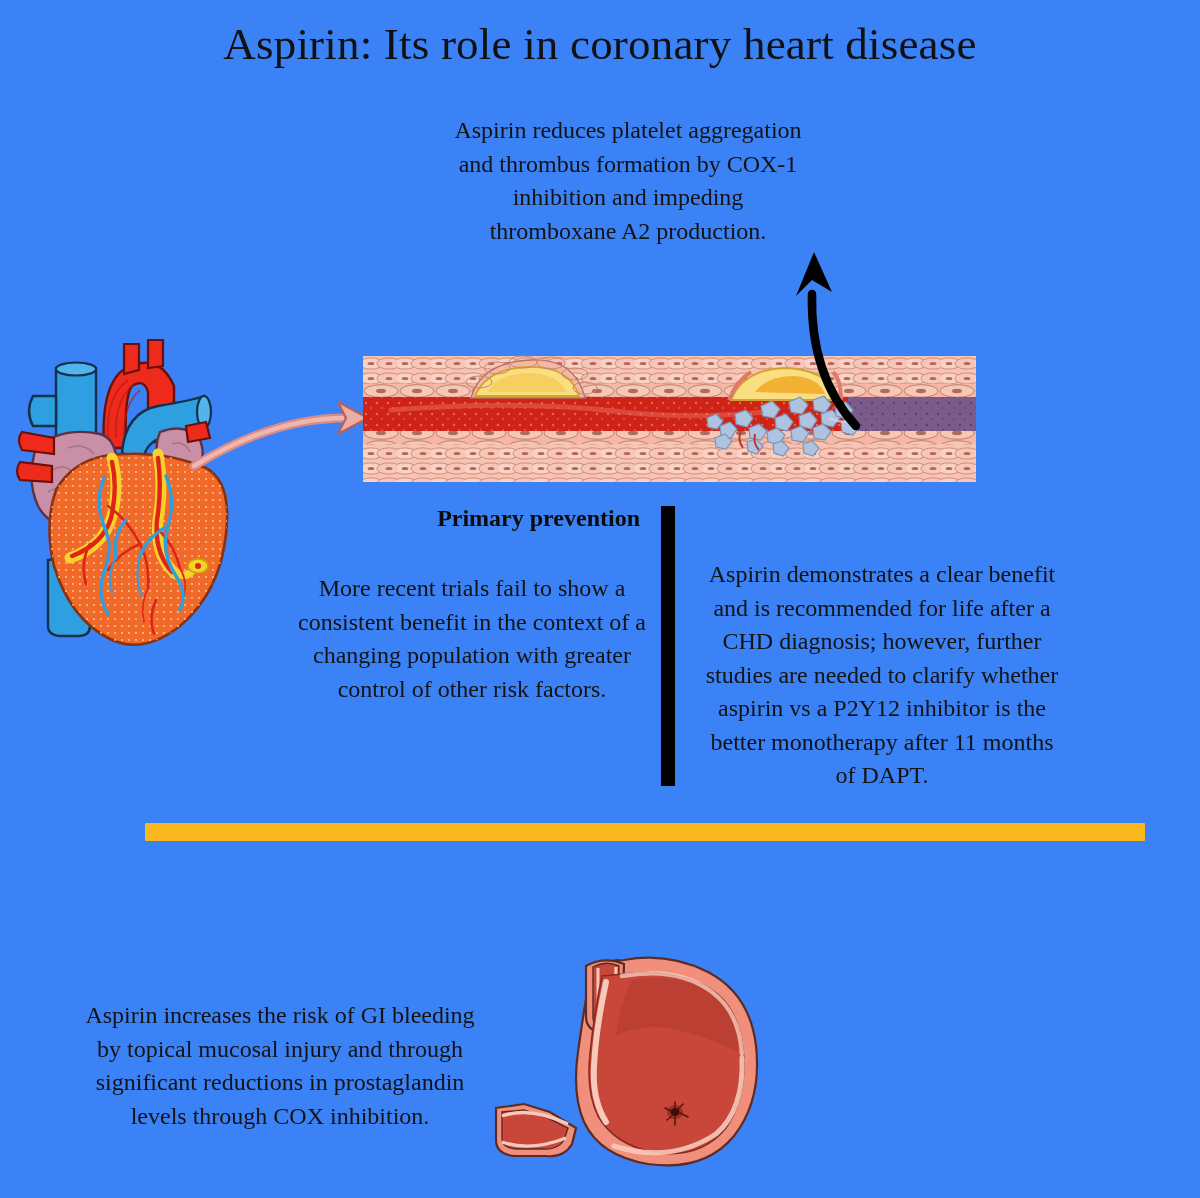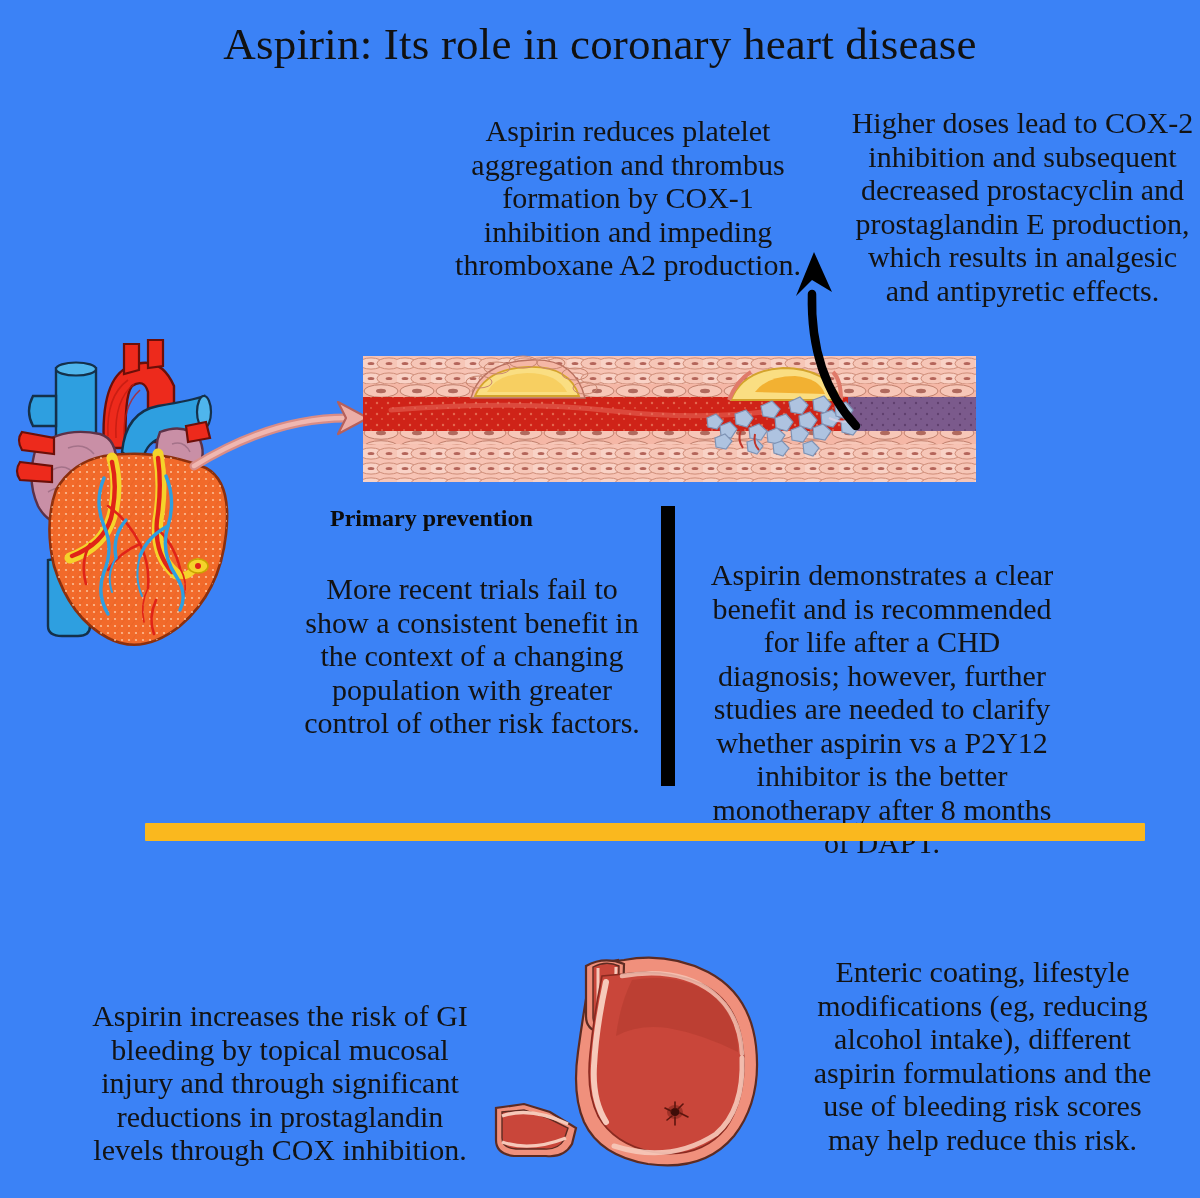--- a/index.html
+++ b/index.html
@@ -29,27 +29,27 @@
     color: #111;
     white-space: nowrap;
   }
   #title-top { top: 18px; }
   #title-bottom { top: 866px; }
 
   
   .txt {
     position: absolute;
     text-align: center;
-    font-size: 30px;
+    font-size: 24px;
     line-height: 33.5px;
     color: #131313;
   }
   .sec-head {
     position: absolute;
-    text-align: left;
+    text-align: right;
     font-size: 24px;
     font-weight: bold;
     color: #0c0c0c;
   }
 
   #txt-cox1      { left: 448px; top: 114px; width: 360px; }
   #txt-cox2      { left: 845px; top: 106px; width: 355px; }
   #head-primary  { left: 330px; top: 505px; width: 310px; }
   #head-secondary{ left: 710px; top: 505px; width: 345px; }
   #txt-primary   { left: 292px; top: 572px; width: 360px; }
@@ -280,30 +280,29 @@
 
   <div class="illus" id="arrow-thrombus">
     <svg width="110" height="195" viewBox="0 0 110 195">
       <path d="M68,190 Q22,140 24,58" stroke="#000000" stroke-width="8.5" fill="none" stroke-linecap="round"></path>
       <path d="M8,60 L26,16 L44,56 L24,44 Z" fill="#000000"></path>
     </svg>
   </div>
 
   <div class="txt" id="txt-cox1">Aspirin reduces platelet aggregation and thrombus formation by COX-1 inhibition and impeding thromboxane A2 production.</div>
 
-  <div class="txt" id="txt-cox2">Higher doses lead to COX-2 inhibition and subsequent decreased prostacyclin and prostaglandin E production, which results in analgesic and antipyretic effects.</div>
 
   <div class="sec-head" id="head-primary">Primary prevention</div>
 
 
   <div id="divider-vertical"></div>
 
   <div class="txt" id="txt-primary">More recent trials fail to show a consistent benefit in the context of a changing population with greater control of other risk factors.</div>
 
-  <div class="txt" id="txt-secondary">Aspirin demonstrates a clear benefit and is recommended for life after a CHD diagnosis; however, further studies are needed to clarify whether aspirin vs a P2Y12 inhibitor is the better monotherapy after 8 months of DAPT.</div>
+  <div class="txt" id="txt-secondary">Aspirin demonstrates a clear benefit and is recommended for life after a CHD diagnosis; however, further studies are needed to clarify whether aspirin vs a P2Y12 inhibitor is the better monotherapy after 11 months of DAPT.</div>
 
   <div id="divider-horizontal"></div>
 
 
   <div class="illus" id="stomach-illustration">
     <svg width="300" height="248" viewBox="0 0 300 248">
 
       <path d="M120,22
                Q112,66 106,110
                Q100,152 112,180
@@ -354,15 +353,14 @@
           <path d="M208,171 L216,175"></path>
           <path d="M195,178 L200,174"></path>
           <path d="M211,162 L206,167"></path>
         </g>
       </g>
     </svg>
   </div>
 
   <div class="txt" id="txt-gi-left">Aspirin increases the risk of GI bleeding by topical mucosal injury and through significant reductions in prostaglandin levels through COX inhibition.</div>
 
-  <div class="txt" id="txt-gi-right">Enteric coating, lifestyle modifications (eg, reducing alcohol intake), different aspirin formulations and the use of bleeding risk scores may help reduce this risk.</div>
 
 </div>
 
 </body></html>

